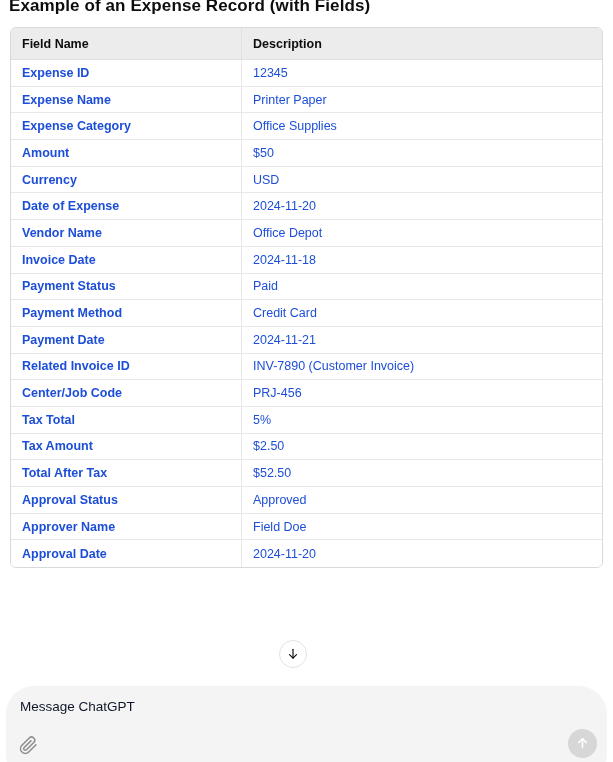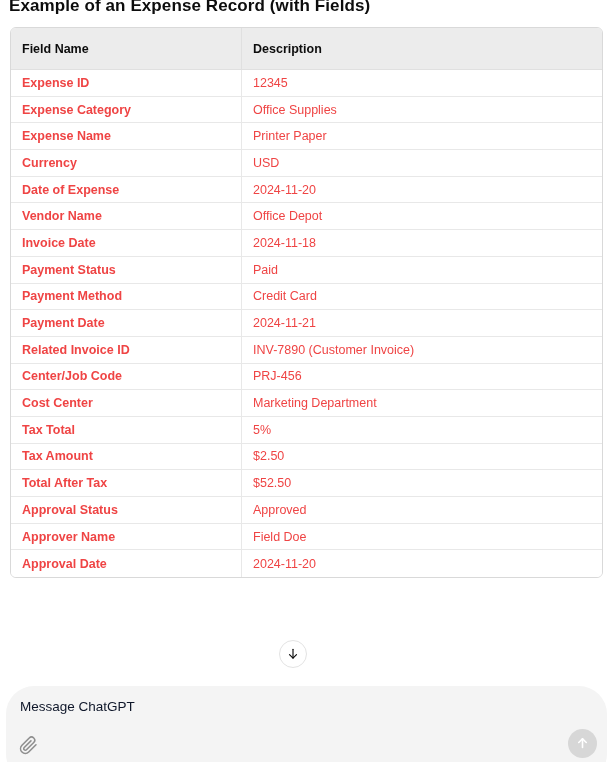--- a/index.html
+++ b/index.html
@@ -32,31 +32,31 @@
     border: 1px solid #d9d9d9;
     border-radius: 6px;
     font-size: 12.5px;
     overflow: hidden;
   }
   table.expense-table th {
     background: #ececec;
     text-align: left;
     font-weight: 600;
     font-size: 12.5px;
-    height: 42px;
+    height: 32px;
     padding: 0 11px;
     border-bottom: 1px solid #e0e0e0;
     color: #0d0d0d;
   }
   table.expense-table td {
     height: 26.7px;
     padding: 0 11px;
     border-bottom: 1px solid #e8e8e8;
     background: #ffffff;
-    color: #ef4444;
+    color: #1d4ed8;
     white-space: nowrap;
   }
   table.expense-table tr:last-child td { border-bottom: none; }
   table.expense-table th:first-child,
   table.expense-table td:first-child {
     width: 231px;
     border-right: 1px solid #e8e8e8;
   }
   table.expense-table th:first-child { border-right: 1px solid #e0e0e0; }
   table.expense-table td:first-child { font-weight: 600; }
@@ -116,26 +116,30 @@
         <th>Field Name</th>
         <th>Description</th>
       </tr>
     </thead>
     <tbody id="expense-tbody">
         <tr>
           <td>Expense ID</td>
           <td>12345</td>
         </tr>
         <tr>
+          <td>Expense Name</td>
+          <td>Printer Paper</td>
+        </tr>
+        <tr>
           <td>Expense Category</td>
           <td>Office Supplies</td>
         </tr>
         <tr>
-          <td>Expense Name</td>
-          <td>Printer Paper</td>
+          <td>Amount</td>
+          <td>$50</td>
         </tr>
         <tr>
           <td>Currency</td>
           <td>USD</td>
         </tr>
         <tr>
           <td>Date of Expense</td>
           <td>2024-11-20</td>
         </tr>
         <tr>
@@ -158,24 +162,20 @@
           <td>Payment Date</td>
           <td>2024-11-21</td>
         </tr>
         <tr>
           <td>Related Invoice ID</td>
           <td>INV-7890 (Customer Invoice)</td>
         </tr>
         <tr>
           <td>Center/Job Code</td>
           <td>PRJ-456</td>
-        </tr>
-        <tr>
-          <td>Cost Center</td>
-          <td>Marketing Department</td>
         </tr>
         <tr>
           <td>Tax Total</td>
           <td>5%</td>
         </tr>
         <tr>
           <td>Tax Amount</td>
           <td>$2.50</td>
         </tr>
         <tr>

